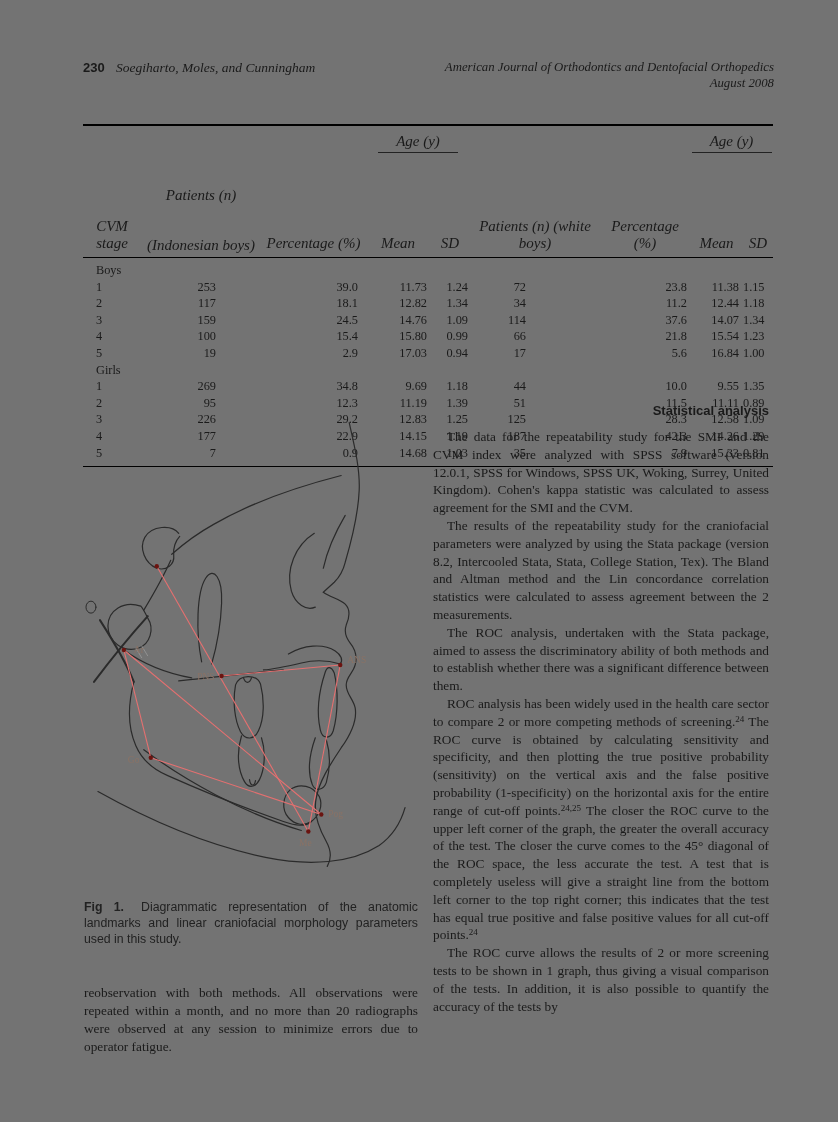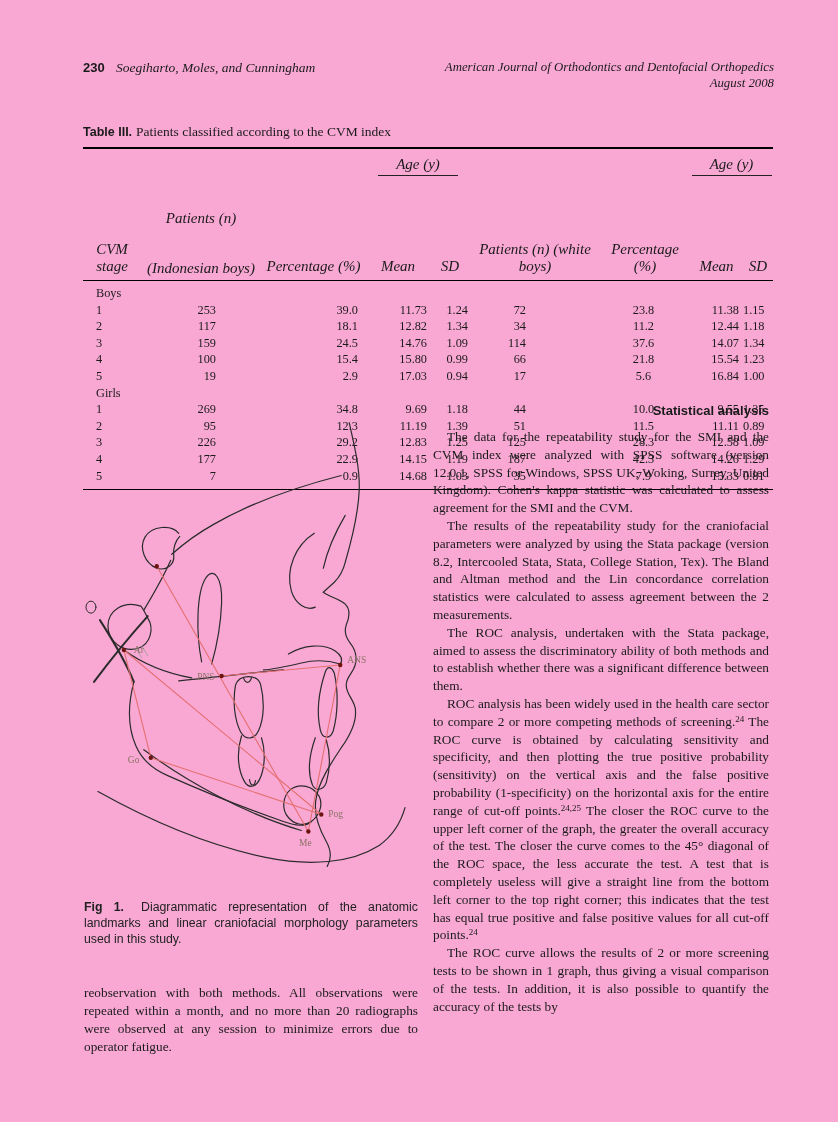--- a/index.html
+++ b/index.html
@@ -1,18 +1,18 @@
 <!DOCTYPE html>
 <html><head>
 <meta charset="utf-8">
 <style>
   * { margin:0; padding:0; box-sizing:border-box; }
   html,body { background:#888; }
   .page {
-    position:relative; width:838px; height:1122px; background:#f9a8d4;
+    position:relative; width:838px; height:1122px; background:#737373;
     margin:0 auto; overflow:hidden; color:#1a1a1a;
     font-family:"Liberation Serif", serif;
   }
   
   .running-head { position:absolute; left:83px; right:64px; top:60px; display:flex; justify-content:space-between; align-items:flex-start; }
   .rh-left { font-size:13.5px; }
   .rh-pagenum { font-family:"Liberation Sans", sans-serif; font-weight:bold; font-size:13px; font-style:normal; margin-right:8px; }
   .rh-authors { font-style:italic; }
   .rh-right { text-align:right; font-style:italic; font-size:12.8px; line-height:15.5px; }
   
@@ -28,21 +28,21 @@
   th.left { text-align:left; }
   table.data td { font-size:12.3px; height:16.6px; line-height:16.6px; padding:0; white-space:nowrap; }
   td.sec { text-align:left; padding-left:1px; }
   tbody tr.first-sec td { padding-top:4px; }
   tbody td:nth-child(1) { text-align:left; padding-left:13px; }
   tbody td:nth-child(2) { text-align:right; padding-right:45px; }
   tbody td:nth-child(3) { text-align:right; padding-right:8px; }
   tbody td:nth-child(4) { text-align:right; padding-right:3px; }
   tbody td:nth-child(5) { text-align:right; padding-right:2px; }
   tbody td:nth-child(6) { text-align:right; padding-right:74px; }
-  tbody td:nth-child(7) { text-align:center; padding-right:3px; }
+  tbody td:nth-child(7) { text-align:right; padding-right:3px; }
   tbody td:nth-child(8) { text-align:right; padding-right:4px; }
   tbody td:nth-child(9) { text-align:left; padding-right:1px; }
   tbody tr.last-row td { padding-bottom:5px; }
   
   .left-col  { position:absolute; left:84px;  top:420px; width:334px; }
   .right-col { position:absolute; left:433px; top:403px; width:336px; }
   .fig-caption { margin-top:10px; font-family:"Liberation Sans", sans-serif; font-size:12.3px; line-height:15.8px; text-align:justify; color:#222; }
   .fig-caption .fig-label { font-weight:bold; margin-right:17px; }
   .body-para { font-size:13.3px; line-height:17.8px; text-align:justify; }
   .body-para.indent { text-indent:14px; }
@@ -61,23 +61,20 @@
       <span class="rh-pagenum">230</span>
       <span class="rh-authors">Soegiharto, Moles, and Cunningham</span>
     </div>
     <div class="rh-right">
       <div>American Journal of Orthodontics and Dentofacial Orthopedics</div>
       <div>August 2008</div>
     </div>
   </div>
 
   <div class="table-block">
-    <div class="table-title">
-      <span class="tbl-label">Table III.</span><span>Patients classified according to the CVM index</span>
-    </div>
     <table class="data">
       <colgroup>
         <col style="width:58px">
           <col style="width:120px">
           <col style="width:105px">
         <col style="width:64px">
           <col style="width:40px">
           <col style="width:130px">
         <col style="width:90px">
           <col style="width:53px">

